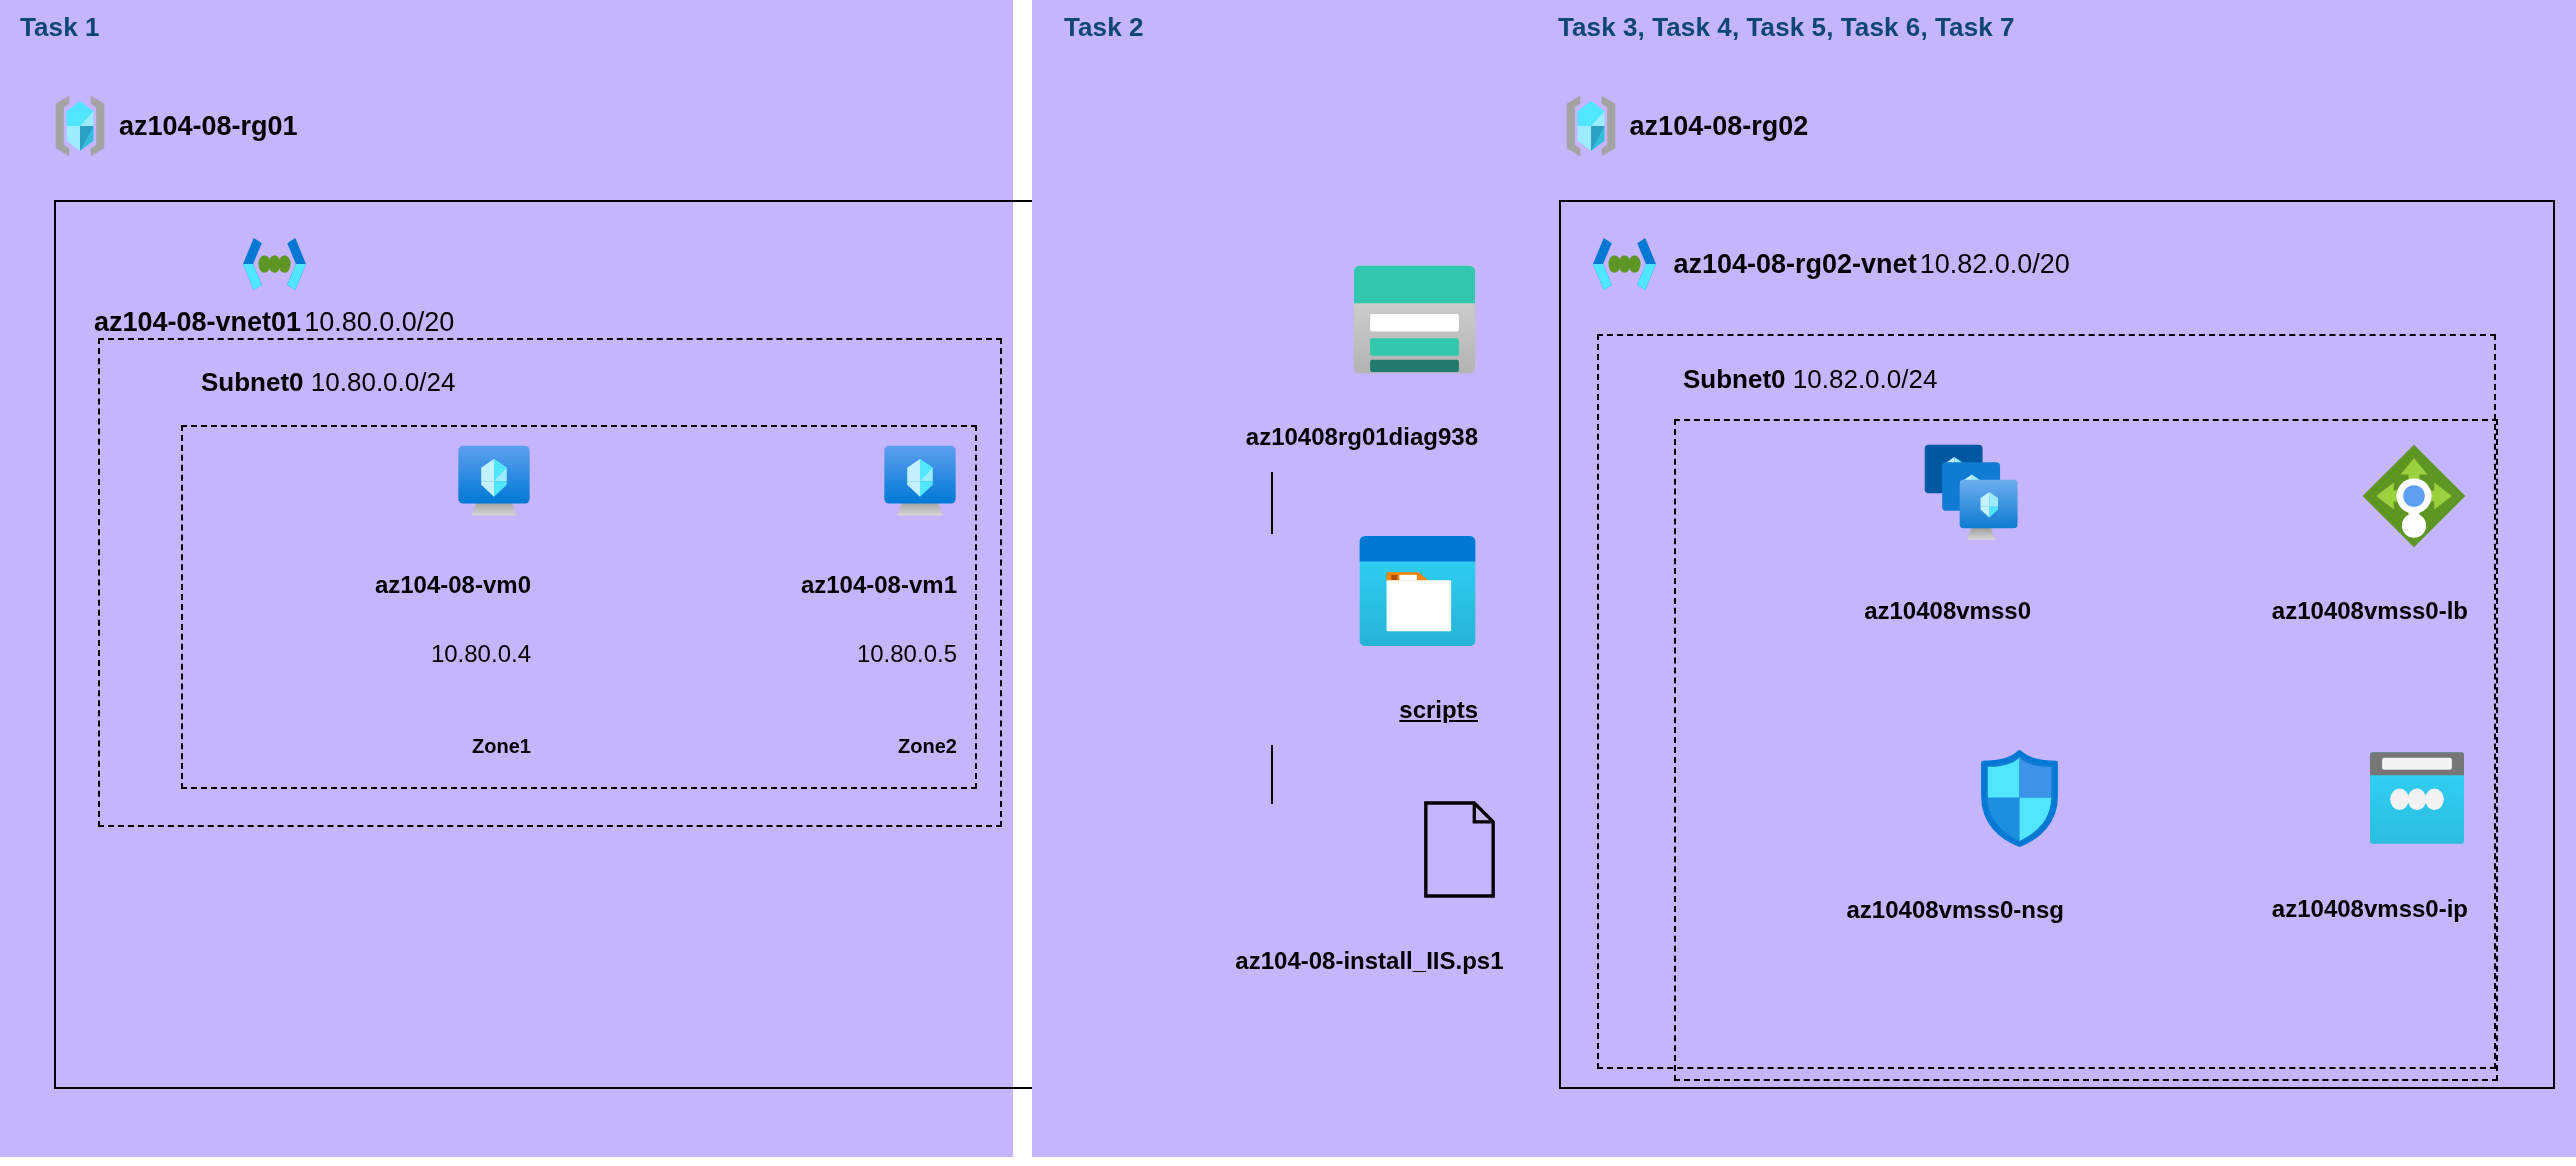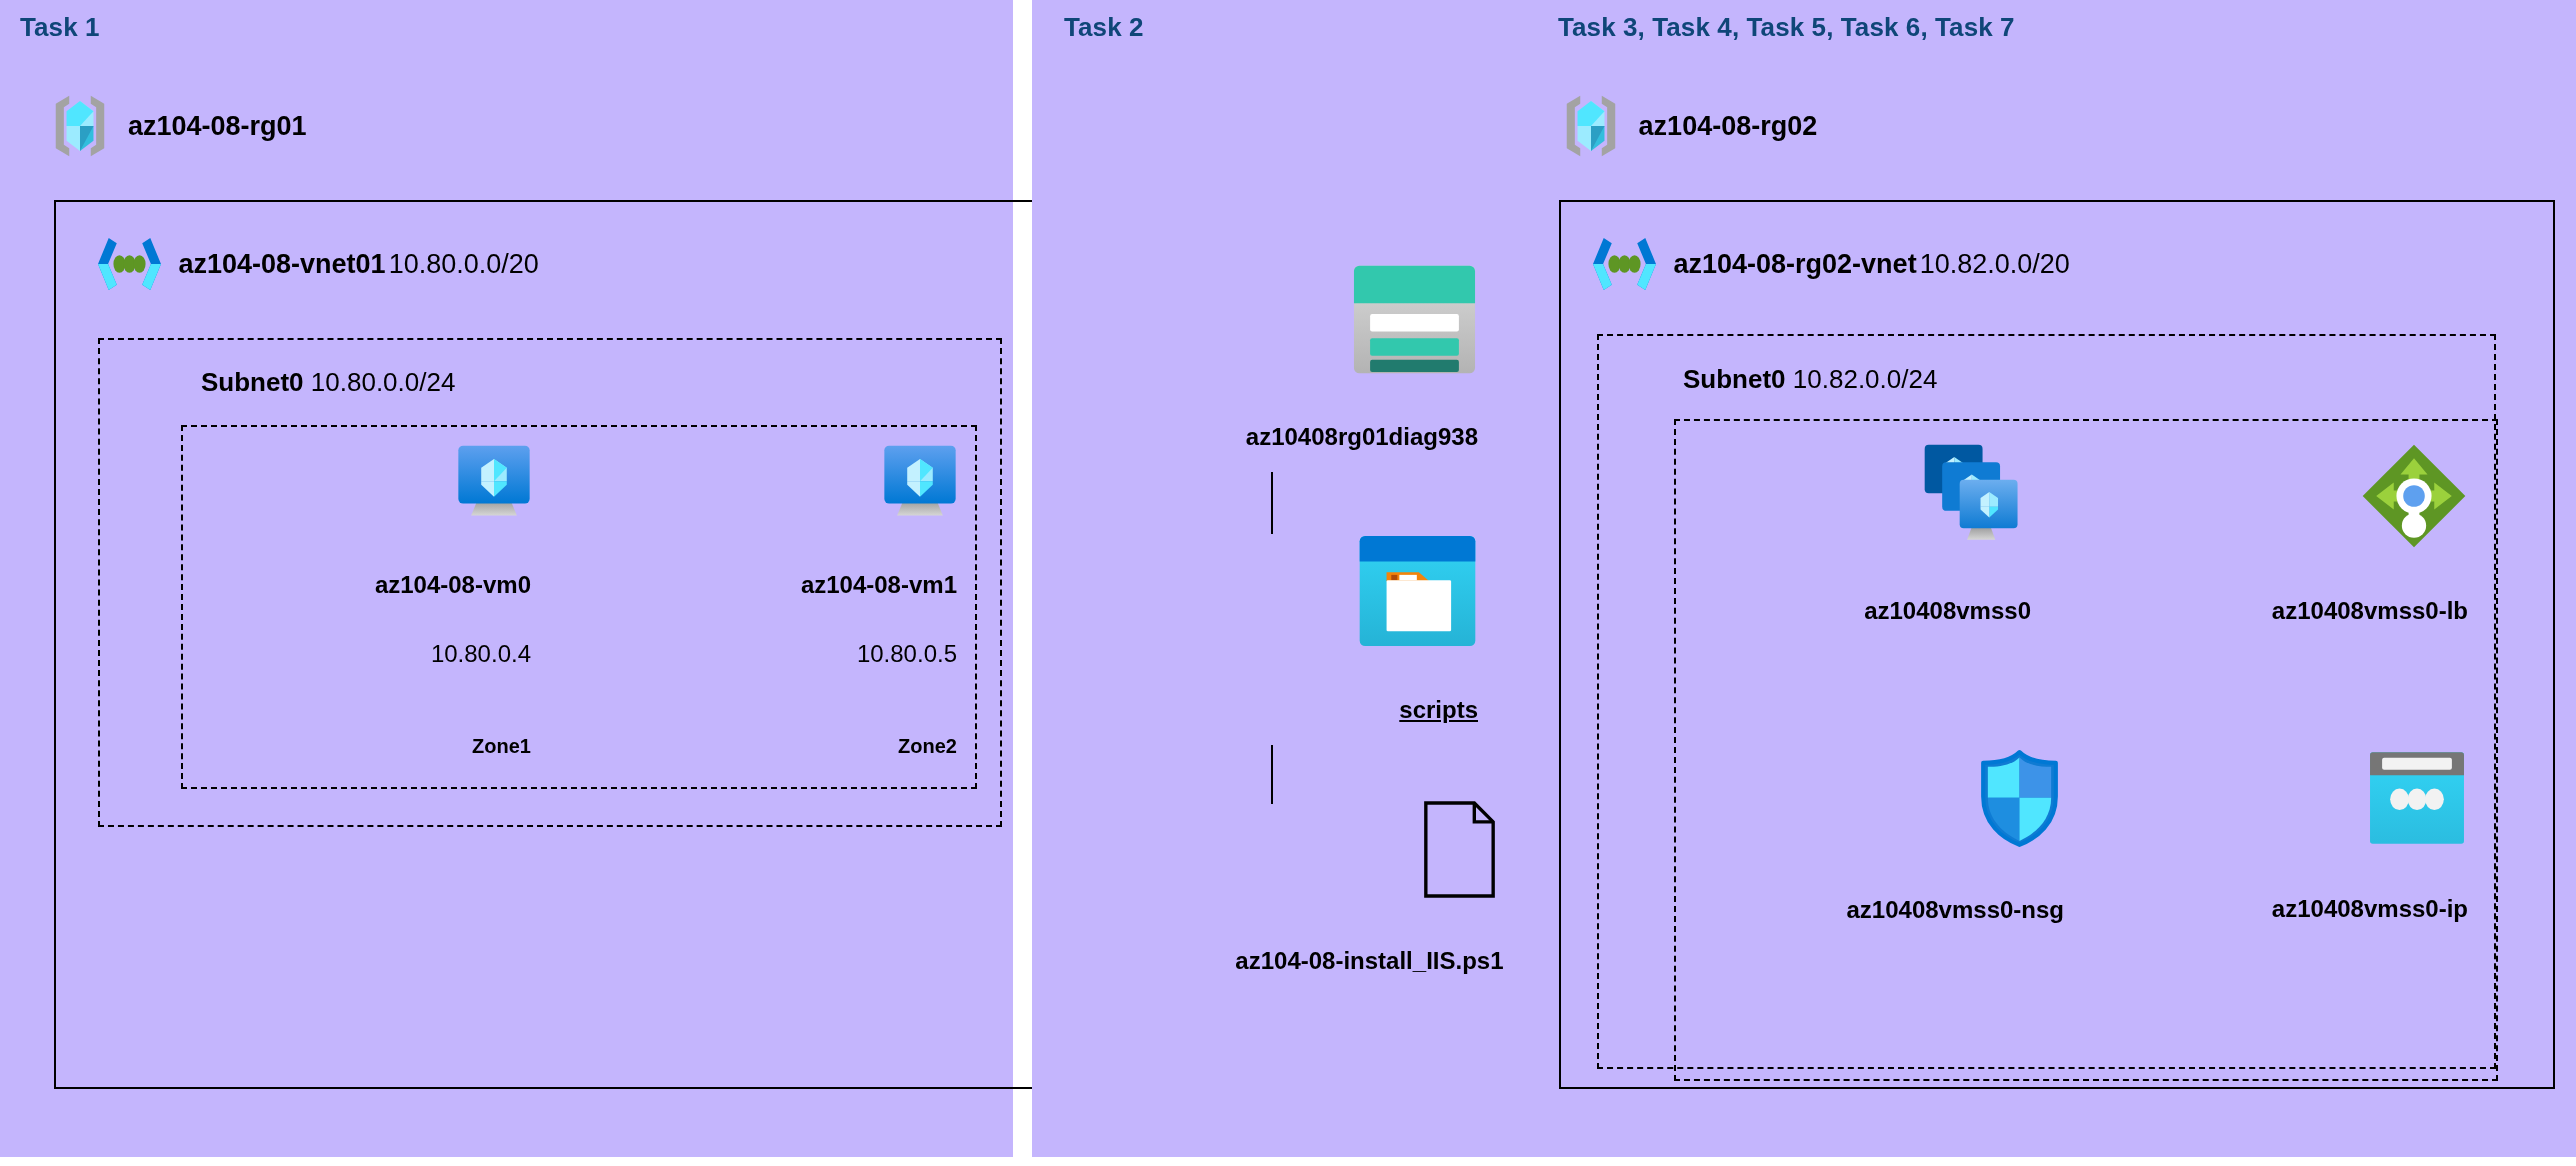--- a/index.html
+++ b/index.html
@@ -7,21 +7,21 @@
        font-family:"Liberation Sans",sans-serif;}
 
   .panel{position:absolute;background:#c4b5fd;}
   #panel-1{left:0;top:0;width:1013px;height:1157px;}
   #panel-2{left:1032px;top:0;width:564px;height:1157px;}
   #panel-3{left:1538px;top:0;width:1038px;height:1157px;}
 
   .task-label{position:absolute;color:#0f4678;font-weight:bold;
               font-size:26px;letter-spacing:0.1px;white-space:nowrap;}
 
-  .rg-row{position:absolute;display:flex;align-items:center;gap:17px;justify-content:center;}
+  .rg-row{position:absolute;display:flex;align-items:center;gap:8px;justify-content:center;}
   .rg-name{font-size:27px;font-weight:bold;color:#000;white-space:nowrap;}
 
   .solidbox{position:absolute;border:2.7px solid #000;background:transparent;box-sizing:border-box;}
 
   .vnet-row{position:absolute;display:flex;align-items:center;gap:13.5px;white-space:nowrap;}
   .vnet-name{font-size:27px;font-weight:bold;color:#000;}
   .vnet-cidr{font-size:27px;font-weight:normal;color:#000;}
 
   .dashbox{position:absolute;border:2.7px dashed #000;box-sizing:border-box;background:transparent;}
 
@@ -56,21 +56,21 @@
         <path d="M46 49 L26 49 L26 71 L46 86 Z" fill="#9cebff"></path>
         <path d="M46 12 L66 27 L46 49 Z" fill="#50e6ff"></path>
         <path d="M46 49 L66 49 L46 86 Z" fill="#2b9fc4"></path>
       </svg>
     </span>
     <span class="rg-name">az104-08-rg01</span>
   </div>
 
   <div class="solidbox" style="left:54px;top:200px;width:1441px;height:889px;"></div>
 
-  <div class="vnet-row" style="left:94px;top:235px;">
+  <div class="vnet-row" style="left:94px;top:235px;flex-direction:column;">
     <span>
       <svg width="71" height="58" viewBox="0 0 106 86">
         <path d="M22 4 L6 43 L22 82 L34 74 L21 43 L34 12 Z" fill="#0078d4"></path>
         <path d="M22 82 L34 74 L21 43 L6 43 Z" fill="#50e6ff"></path>
         <path d="M84 4 L100 43 L84 82 L72 74 L85 43 L72 12 Z" fill="#0078d4"></path>
         <path d="M84 82 L72 74 L85 43 L100 43 Z" fill="#50e6ff"></path>
         <ellipse cx="38" cy="43" rx="9" ry="13" fill="#5e9624"></ellipse>
         <ellipse cx="53" cy="43" rx="9" ry="13" fill="#5e9624"></ellipse>
         <ellipse cx="68" cy="43" rx="9" ry="13" fill="#5e9624"></ellipse>
       </svg>

